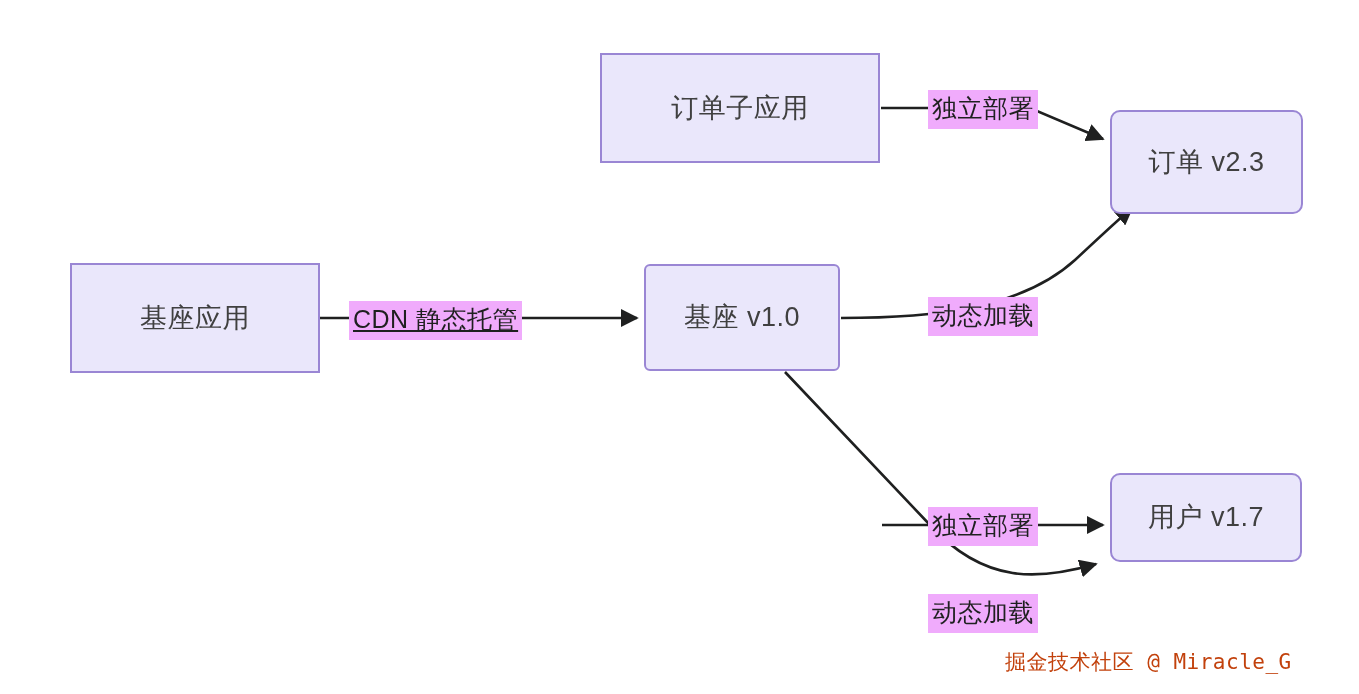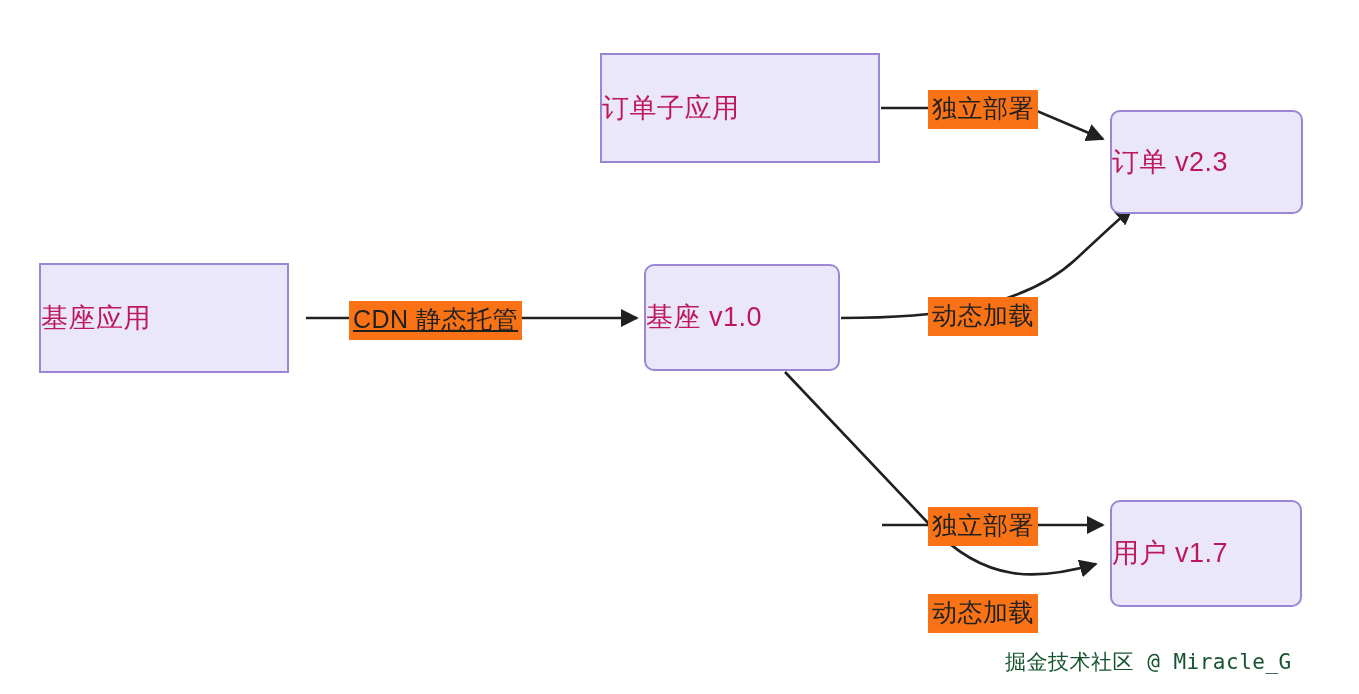--- a/index.html
+++ b/index.html
@@ -32,60 +32,60 @@
     pointer-events: none;
   }
 
   .node {
     position: absolute;
     box-sizing: border-box;
     background: #eae7fb;
     border: 2px solid #9a86d4;
     display: flex;
     align-items: center;
-    justify-content: flex-start;
-    color: #be185d;
+    justify-content: center;
+    color: #404040;
     font-size: 27px;
     letter-spacing: 0.5px;
     line-height: 1;
     white-space: nowrap;
   }
   .node.rounded { border-radius: 10px; }
   .node.square  { border-radius: 0; }
 
   
-  #node-base-app      { left: 39px;   top: 263px; width: 250px; height: 110px; }
+  #node-base-app      { left: 70px;   top: 263px; width: 250px; height: 110px; }
   #node-order-sub     { left: 600px;  top: 53px;  width: 280px; height: 110px; }
   #node-user-sub      { left: 601px;  top: 471px; width: 280px; height: 108px; }
-  #node-base-v1       { left: 644px;  top: 264px; width: 196px; height: 107px; }
+  #node-base-v1       { left: 644px;  top: 264px; width: 196px; height: 107px; border-radius: 6px; }
   #node-order-v23     { left: 1110px; top: 99px;  width: 193px; height: 104px; margin-top: 11px; }
-  #node-user-v17      { left: 1110px; top: 500px; width: 192px; height: 107px; }
+  #node-user-v17      { left: 1110px; top: 473px; width: 192px; height: 89px; }
 
   .edge-label {
     position: absolute;
-    background: #f97316;
+    background: #f0abfc;
     color: #1f2020;
     font-size: 25px;
     line-height: 1;
     padding: 6px 4px 8px 4px;
     white-space: nowrap;
     letter-spacing: 0.5px;
   }
 
   #lbl-cdn          { left: 349px;  top: 301px; text-decoration: underline; }
   #lbl-deploy-order { left: 928px;  top: 90px;  }
   #lbl-dyn-order    { left: 928px;  top: 297px; }
   #lbl-deploy-user  { left: 928px;  top: 507px; }
   #lbl-dyn-user     { left: 928px;  top: 594px; }
 
   #watermark {
     position: absolute;
     left: 1005px;
     top: 648px;
-    color: #14532d;
+    color: #c2410c;
     font-size: 21px;
     letter-spacing: 0.5px;
     white-space: nowrap;
     font-family: "DejaVu Sans Mono", "Liberation Mono", monospace;
   }
 </style>
 </head>
 <body>
 
 <div id="canvas">

